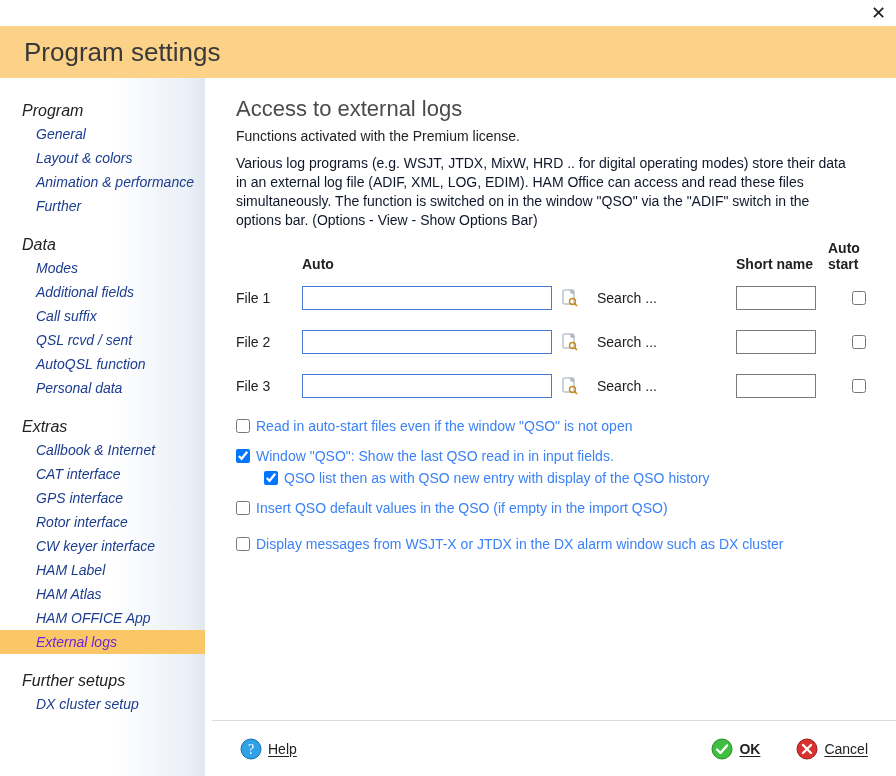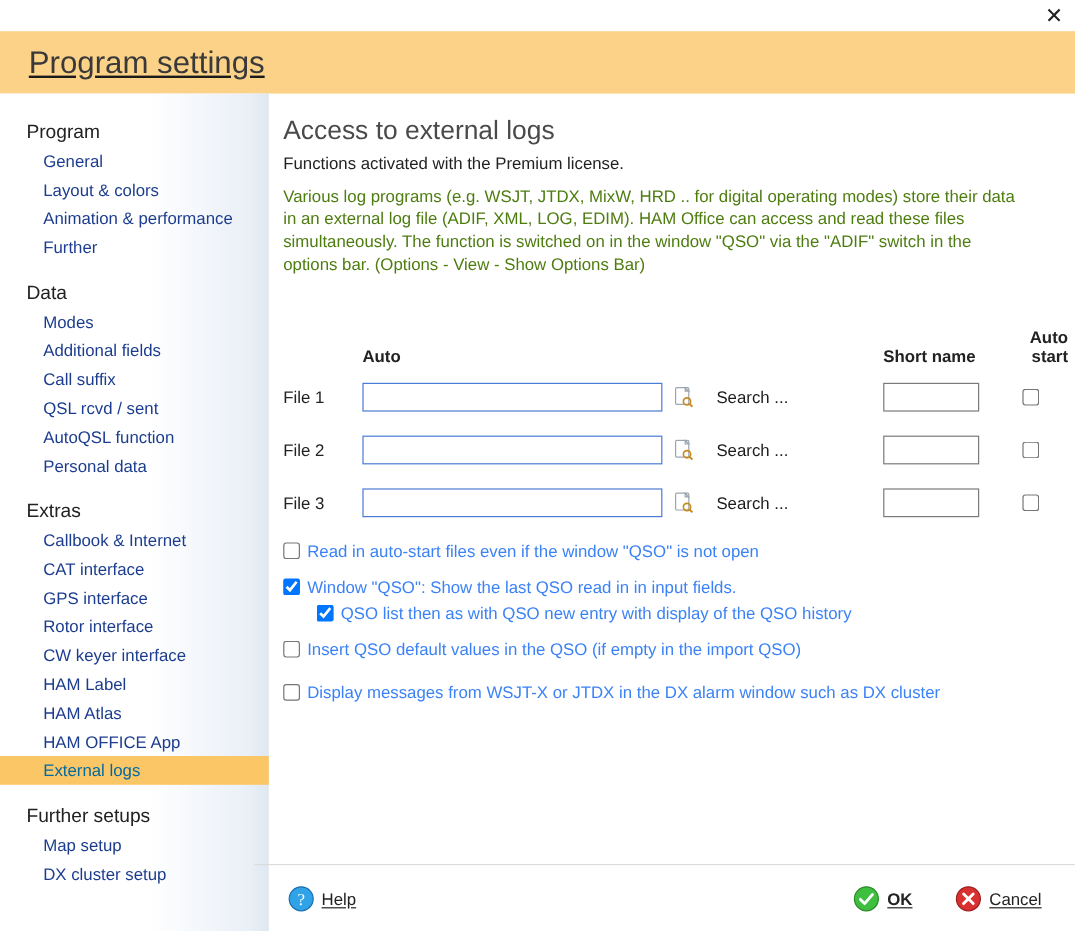--- a/index.html
+++ b/index.html
@@ -1,37 +1,37 @@
 <!DOCTYPE html>
 <html><head>
 <meta charset="utf-8">
 <style>
   * { box-sizing: border-box; }
   html, body { margin: 0; padding: 0; width: 896px; height: 776px; font-family: "Segoe UI", Tahoma, sans-serif; font-size: 14px; color: #1a1a1a; background: #fff; overflow: hidden; }
   .win { position: relative; width: 896px; height: 776px; background: #fff; }
   .close-x { position: absolute; top: 4px; right: 10px; font-size: 18px; line-height: 18px; color: #222; cursor: default; }
 
-  .banner { position: absolute; top: 26px; left: 0; right: 0; height: 52px; background: #fbd288; display: flex; align-items: center; padding-left: 24px; text-decoration: underline; }
+  .banner { position: absolute; top: 26px; left: 0; right: 0; height: 52px; background: #fbd288; display: flex; align-items: center; padding-left: 24px; }
   .banner-title { font-size: 26px; font-weight: 400; color: #393939; font-family: "Segoe UI Light", "Segoe UI", sans-serif; }
 
-  .sidebar { position: absolute; top: 78px; left: 0; width: 224px; bottom: 0;
+  .sidebar { position: absolute; top: 78px; left: 0; width: 205px; bottom: 0;
              background: linear-gradient(to right, #ffffff 0%, #ffffff 55%, #eaf0f7 92%, #dfe7f0 100%);
-             padding-top: 18px; }
+             padding-top: 18px; font-style: italic; }
   .sb-group { font-size: 16px; font-weight: 400; color: #222; padding: 6px 0 2px 22px; }
   .sb-item { font-size: 14px; color: #1c3d8f; padding: 3px 0 3px 36px; cursor: default; line-height: 18px; }
-  .sb-item.selected { background: #fbc666; color: #0369a1; }
+  .sb-item.selected { background: #fbc666; color: #6d28d9; }
 
   .main { position: absolute; top: 78px; left: 212px; right: 0; bottom: 56px; padding: 18px 24px 8px 24px; }
   .page-title { font-size: 22px; font-weight: 400; color: #4a4a4a; font-family: "Segoe UI Light","Segoe UI",sans-serif; margin-bottom: 6px; }
   .subtitle { font-size: 14px; color: #222; margin-bottom: 10px; }
-  .desc { font-size: 14px; color: #4d7c0f; line-height: 19px; margin-bottom: 10px; max-width: 620px; }
+  .desc { font-size: 14px; color: #0f172a; line-height: 19px; margin-bottom: 10px; max-width: 620px; }
 
   .grid-head { display: grid; grid-template-columns: 66px 260px 110px 64px 92px 62px; align-items: end; margin-top: 6px; }
   .col-hdr { font-weight: 600; font-size: 14px; color: #222; }
-  .col-hdr.center { text-align: right; margin-top: 33px; }
+  .col-hdr.center { text-align: left; }
 
   .row { display: grid; grid-template-columns: 66px 260px 110px 64px 92px 62px; align-items: center; margin-top: 8px; height: 36px; }
   .row-label { font-size: 14px; color: #222; }
   .file-input { width: 250px; height: 24px; border: 1px solid #4a7bd6; background: #fff; padding: 1px 4px; font-family: inherit; font-size: 13px; outline: none; }
   .short-input { width: 80px; height: 24px; border: 1px solid #7a7a7a; background: #fff; padding: 1px 4px; font-family: inherit; font-size: 13px; outline: none; }
   .auto-cb { margin: 0 auto; display: block; width: 14px; height: 14px; }
   .search-cell { display: flex; align-items: center; gap: 19px; }
   .search-icon { width: 16px; height: 18px; display: inline-block; }
   .search-link { color: #1b1b1b; font-size: 14px; }
 
@@ -79,21 +79,20 @@
       <div class="sb-item">CAT interface</div>
       <div class="sb-item">GPS interface</div>
       <div class="sb-item">Rotor interface</div>
       <div class="sb-item">CW keyer interface</div>
       <div class="sb-item">HAM Label</div>
       <div class="sb-item">HAM Atlas</div>
       <div class="sb-item">HAM OFFICE App</div>
       <div class="sb-item selected">External logs</div>
       <div style="height: 12px;"></div>
       <div class="sb-group">Further setups</div>
-      <div class="sb-item">Map setup</div>
       <div class="sb-item">DX cluster setup</div>
       <div style="height: 12px;"></div>
     </nav>
 
   <div class="main">
     <div class="page-title">Access to external logs</div>
     <div class="subtitle">Functions activated with the Premium license.</div>
     <div class="desc">Various log programs (e.g. WSJT, JTDX, MixW, HRD .. for digital operating modes) store their data in an external log file (ADIF, XML, LOG, EDIM). HAM Office can access and read these files simultaneously. The function is switched on in the window "QSO" via the "ADIF" switch in the options bar. (Options - View - Show Options Bar)</div>
 
     <div class="grid-head">

